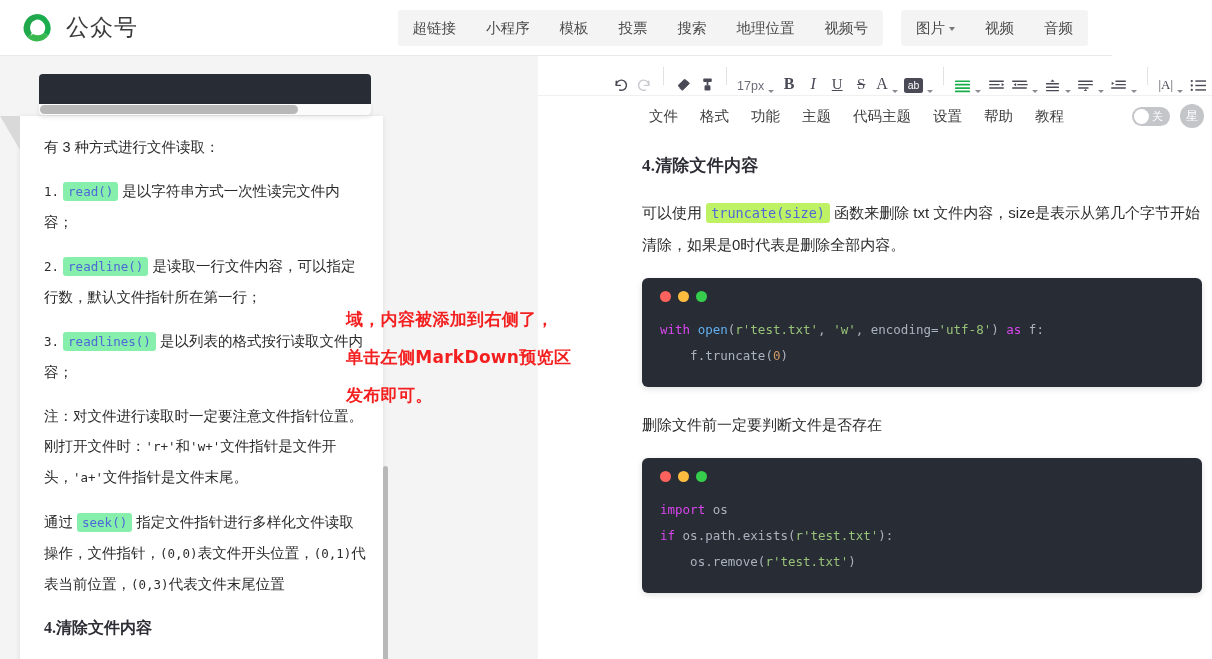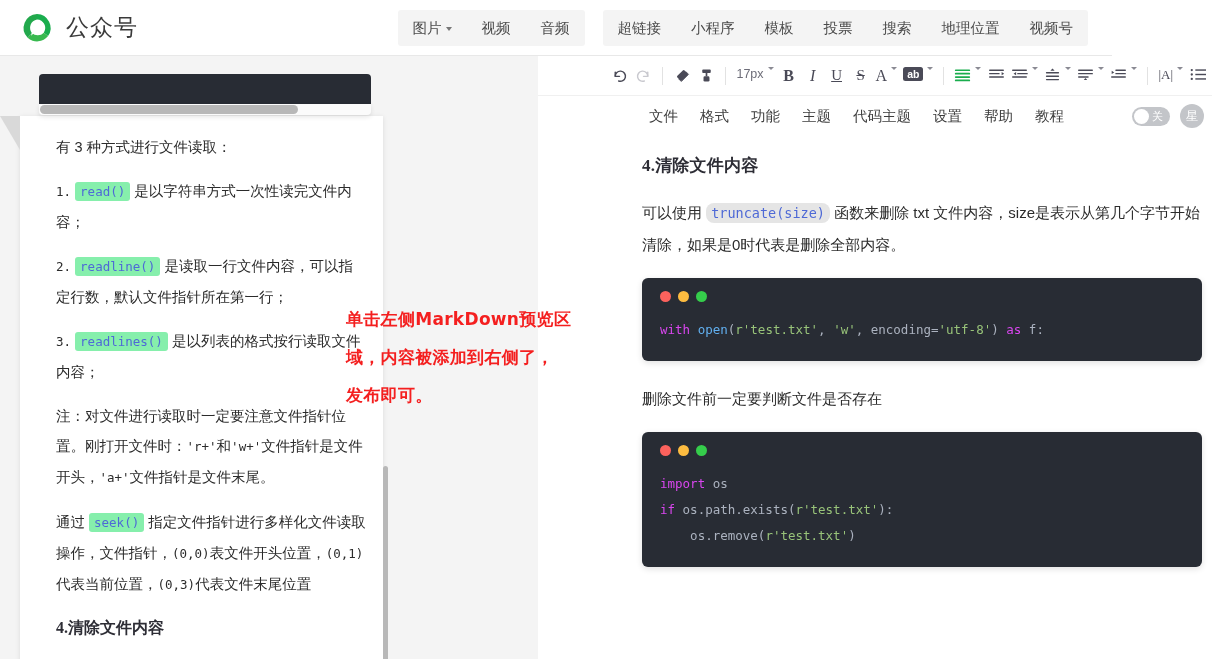--- a/index.html
+++ b/index.html
@@ -43,34 +43,34 @@
   .editor-panel {
     position: absolute; top: 56px; left: 538px;
     width: 674px; height: 603px; background: #ffffff;
   }
   .toolbar-row {
     height: 40px; display: flex; align-items: center;
     justify-content: flex-end; padding-right: 2px;
     border-bottom: 1px solid #f0f0f0; overflow: hidden;
   }
   .tb {
-    display: flex; align-items: flex-start; justify-content: center;
+    display: flex; align-items: flex-end; justify-content: center;
     height: 26px; min-width: 24px; padding: 0 3px;
     color: #4a4a57; cursor: pointer; position: relative; margin-top: 8px;
   }
   .tb.disabled { color: #c9c9cf; }
   .tb-sep { width: 1px; height: 18px; background: #e2e2e2; margin: 0 7px; }
   .tb-label { font-size: 12.5px; color: #6d6d78; }
   .mini-caret {
     display: inline-block; margin-left: 4px;
     border-left: 3px solid transparent; border-right: 3px solid transparent;
     border-top: 3.5px solid #8a8a93;
   }
   .ab-badge {
-    background: #4a4a57; color: #fff; font-size: 10.5px; font-weight: bold;
+    background: #4a4a57; color: #fff; font-size: 10.5px; font-weight: normal;
     border-radius: 2.5px; padding: 2px 4px; line-height: 1;
   }
 
   
   .menurow2 {
     height: 40px; display: flex; align-items: center;
     padding-left: 100px;
   }
   .m2-item {
     font-size: 14.5px; color: #3d3d3d; padding: 0 11px;
@@ -99,22 +99,22 @@
     font-family: "Liberation Serif", "DejaVu Serif", serif;
     font-size: 17px; font-weight: bold; color: #2d2d35;
     margin-bottom: 20px; letter-spacing: .2px;
   }
   .art-p {
     font-size: 15px; color: #2b2b2b; line-height: 31px;
     margin-bottom: 18px; max-width: 562px;
   }
   .inline-code {
     font-family: "DejaVu Sans Mono", "Liberation Mono", monospace;
-    font-size: 13.5px; color: #4e69d6; background: #e5e5e5;
-    padding: 2px 5px; border-radius: 8px;
+    font-size: 13.5px; color: #4e69d6; background: #bef264;
+    padding: 2px 5px; border-radius: 3px;
   }
   .codeblock {
     background: #282c34; border-radius: 6px; padding: 13px 18px 18px 18px;
     max-width: 562px; margin-bottom: 22px;
     box-shadow: 0 2px 6px rgba(0,0,0,.12);
   }
   .dots { display: flex; gap: 7px; margin-bottom: 15px; }
   .dot { width: 11px; height: 11px; border-radius: 50%; }
   .dot.r { background: #fc625d; }
   .dot.y { background: #fdbc40; }
@@ -151,21 +151,21 @@
   }
   .prev-scrollbar {
     position: absolute; top: -12px; left: 19px; width: 332px; height: 11px;
     background: #fbfbfb; border-radius: 0 0 4px 4px;
     box-shadow: 0 2px 5px rgba(0,0,0,.10);
   }
   .prev-scrollbar i {
     display: block; height: 9px; width: 258px; margin: 1px 0 0 1px;
     background: #b8b8b8; border-radius: 5px;
   }
-  .left-body { padding: 16px 16px 0 36px; }
+  .left-body { padding: 16px 16px 0 24px; }
   .lp {
     font-size: 14.5px; color: #2b2b2b; line-height: 30px;
     margin-bottom: 14px;
   }
   .lp-code {
     font-family: "DejaVu Sans Mono", "Liberation Mono", monospace;
     font-size: 12.5px; color: #4e69d6; background: #86efac;
     padding: 2px 5px; border-radius: 3px;
   }
   .lp-mono {
@@ -198,36 +198,36 @@
       <path d="M20 2 C30 2 38 10 38 20 C38 30 30 38 20 38 C10 38 2 30 2 20 C2 10 10 2 20 2 Z" fill="#ffffff"></path>
       <path d="M20 3.5 A16.5 16.5 0 0 1 33 29.5 L28 25.5 A10 10 0 0 0 20 10 Z" fill="#1aad4e"></path>
       <path d="M33 29.5 A16.5 16.5 0 0 1 9 31.5 L14 26 A10 10 0 0 0 28 25.5 Z" fill="#38b94f"></path>
       <path d="M9 31.5 A16.5 16.5 0 0 1 20 3.5 L20 10 A10 10 0 0 0 14 26 Z" fill="#22a84c"></path>
       <path d="M13.5 19 C13.5 14.5 17 11.5 21 11.5 C25.5 11.5 28.5 14.5 28.5 18.5 C28.5 23 25 26 21 26 L16.5 26 L13 29 L14 25 C13.6 23.2 13.5 21 13.5 19 Z" fill="#ffffff"></path>
     </svg>
     <span class="brand-name">公众号</span>
   </div>
 
   <div class="header-menus">
-    <div class="menu-group">
-      <span class="menu-item">
-        <span>图片</span><i class="caret"></i>
-      </span>
-      <span class="menu-item">视频</span>
-      <span class="menu-item">音频</span>
-    </div>
     <div class="menu-group plain">
       <span class="menu-item">超链接</span>
       <span class="menu-item">小程序</span>
       <span class="menu-item">模板</span>
       <span class="menu-item">投票</span>
       <span class="menu-item">搜索</span>
       <span class="menu-item">地理位置</span>
       <span class="menu-item">视频号</span>
     </div>
+    <div class="menu-group">
+      <span class="menu-item">
+        <span>图片</span><i class="caret"></i>
+      </span>
+      <span class="menu-item">视频</span>
+      <span class="menu-item">音频</span>
+    </div>
   </div>
 </div>
 
 <div class="left-wrap">
   <div class="left-page">
     <div class="corner-fold"></div>
     <div class="prev-codebar"></div>
     <div class="prev-scrollbar">
         <i></i>
       </div>
@@ -263,22 +263,22 @@
         <span>指定文件指针进行多样化文件读取操作，文件指针，</span><span class="lp-mono">(0,0)</span><span>表文件开头位置，</span><span class="lp-mono">(0,1)</span><span>代表当前位置，</span><span class="lp-mono">(0,3)</span><span>代表文件末尾位置</span>
       </p>
 
       <div class="lp-h4">4.清除文件内容</div>
     </div>
   </div>
   <div class="left-vscroll"></div>
 </div>
 
 <div class="annotation">
+  <div>域，内容被添加到右侧了，</div>
   <div>单击左侧MarkDown预览区</div>
-  <div>域，内容被添加到右侧了，</div>
   <div>发布即可。</div>
 </div>
 
 <div class="editor-panel">
 
   <div class="toolbar-row">
     <span class="tb">
       <svg width="17" height="17" viewBox="0 0 20 20" fill="none" stroke="currentColor" stroke-width="1.7" stroke-linecap="round" stroke-linejoin="round">
           <path d="M5 6 L5 11 L10 11"></path>
           <path d="M5 11 A6 6 0 1 1 9 16.5"></path>
@@ -415,20 +415,21 @@
       <span>函数来删除 txt 文件内容，size是表示从第几个字节开始清除，如果是0时代表是删除全部内容。</span>
     </p>
 
     <div class="codeblock">
       <div class="dots">
         <span class="dot r"></span>
         <span class="dot y"></span>
         <span class="dot g"></span>
       </div>
       <div class="code-line"><span class="k-kw">with</span> <span class="k-fn">open</span>(<span class="k-str">r'test.txt'</span>, <span class="k-str">'w'</span>, encoding=<span class="k-str">'utf-8'</span>) <span class="k-kw">as</span> f:</div>
+      <div class="code-line">    f.<span class="k-var">truncate</span>(<span class="k-num">0</span>)</div>
     </div>
 
     <p class="art-p">删除文件前一定要判断文件是否存在</p>
 
     <div class="codeblock">
       <div class="dots">
         <span class="dot r"></span>
         <span class="dot y"></span>
         <span class="dot g"></span>
       </div>

